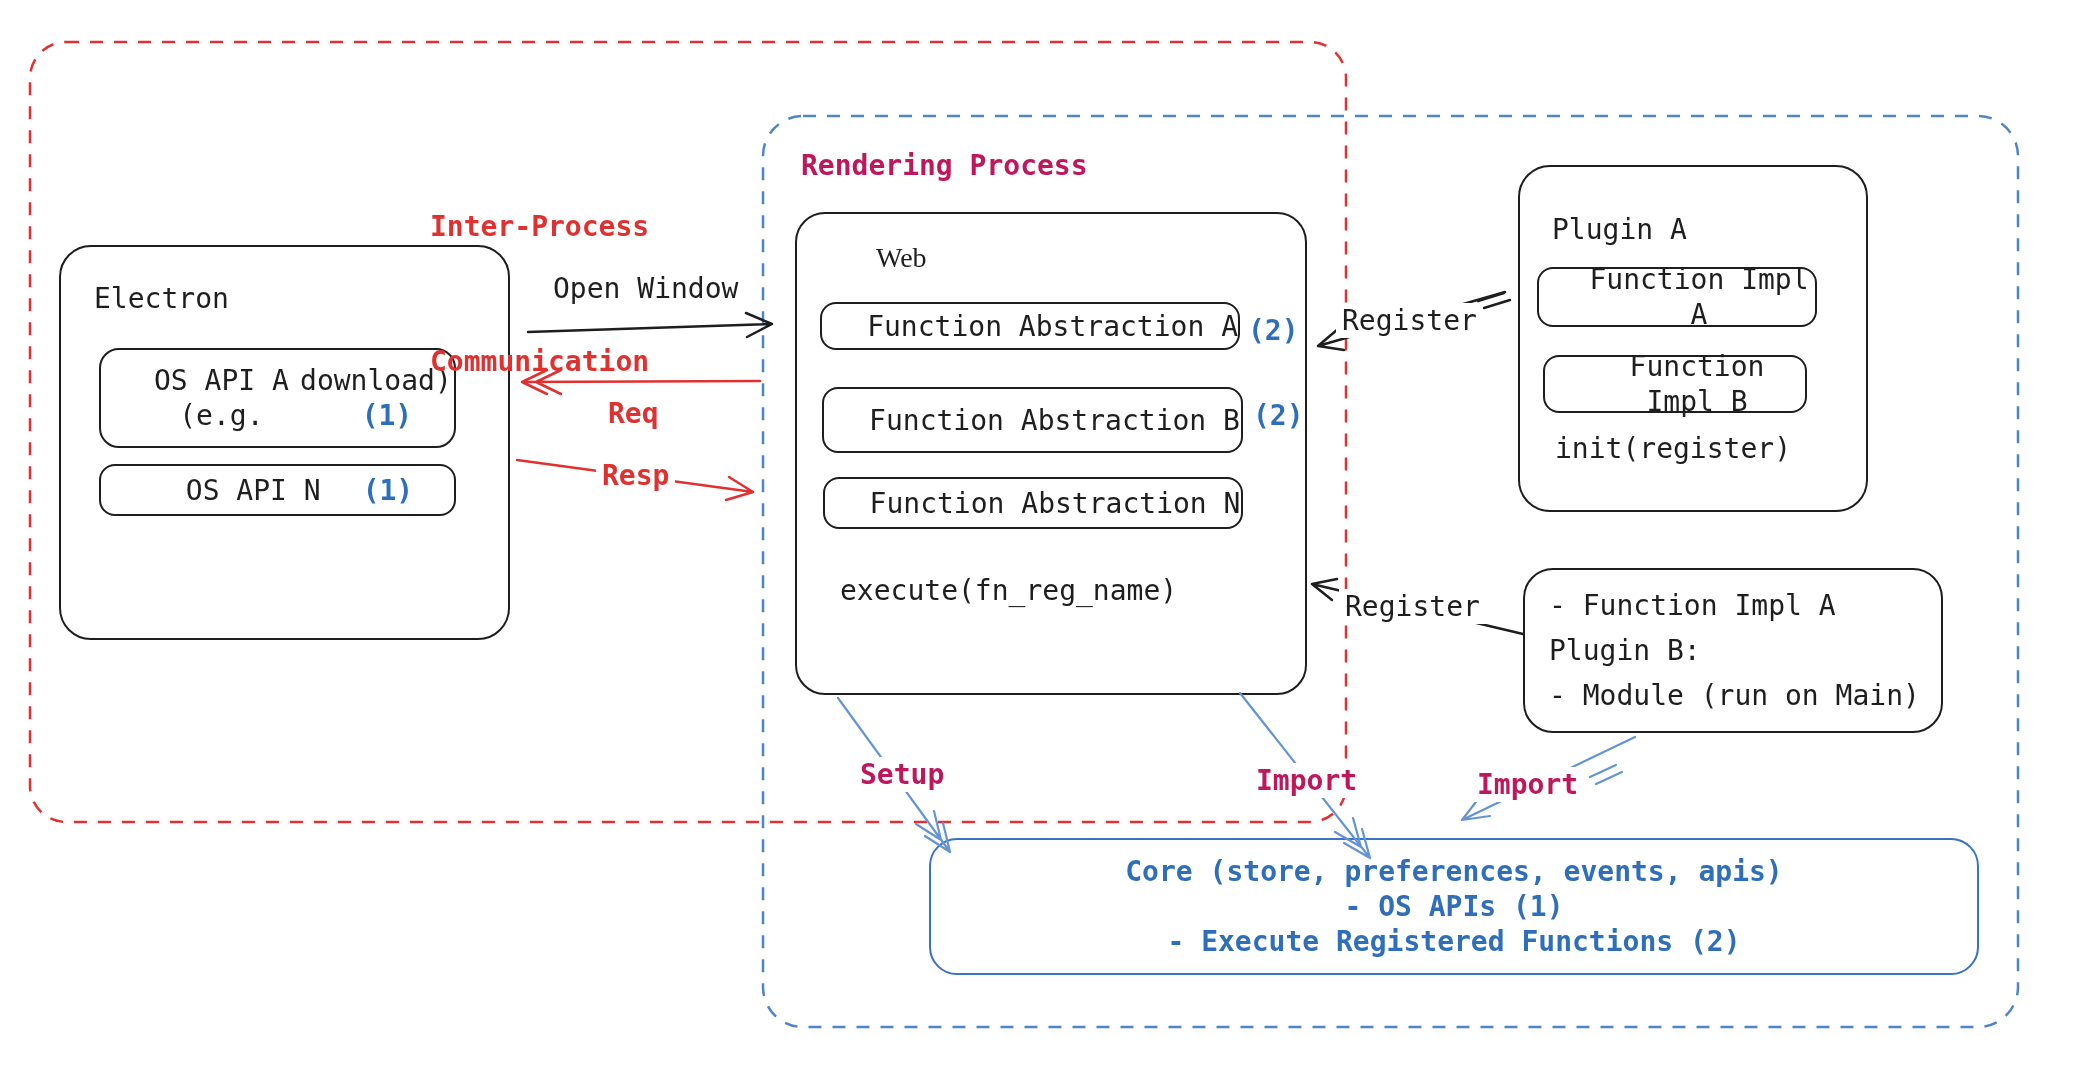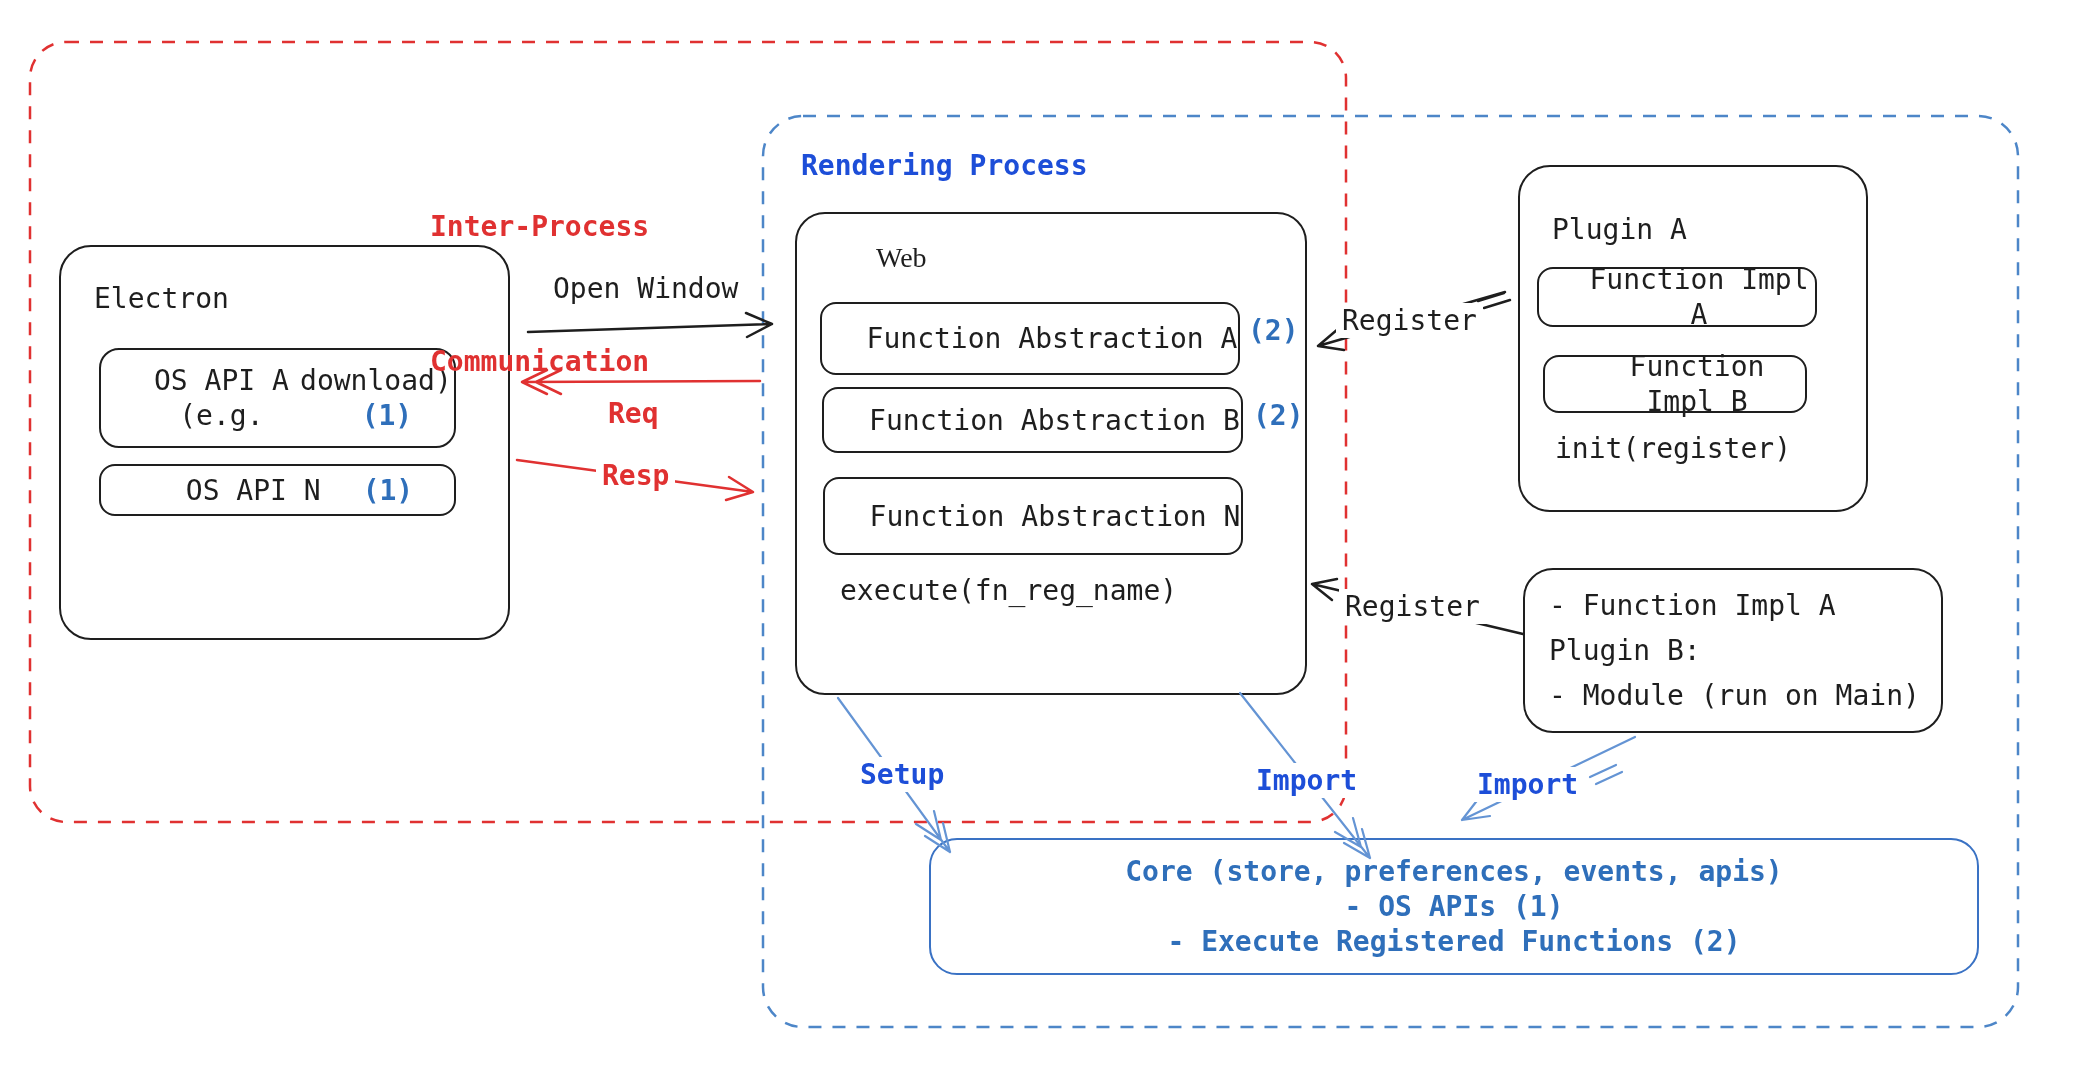--- a/index.html
+++ b/index.html
@@ -11,21 +11,21 @@
   .box{
     position:absolute;background:#ffffff;border:2.5px solid #1e1e1e;box-sizing:border-box;
   }
   .minibox{
     position:absolute;background:#ffffff;border:2px solid #1e1e1e;box-sizing:border-box;
     display:flex;align-items:center;justify-content:center;text-align:center;padding-left:44px;
   }
   .lbl{position:absolute;white-space:pre;z-index:5;}
   .onln{background:#ffffff;padding:0 6px;}          
   .red{color:#e03131;font-weight:600;}
-  .blue{color:#1d4ed8;font-weight:600;}
+  .blue{color:#be185d;font-weight:600;}
   .badge{color:#2f6fba;font-weight:600;}
   .corebox{
     position:absolute;background:#ffffff;border:2px solid #3a72c4;box-sizing:border-box;
     display:flex;flex-direction:column;align-items:center;justify-content:center;
     text-align:center;color:#2f6fba;font-weight:600;
   }
   .pluginb-line{line-height:45px;}
 </style>
 </head>
 <body>
@@ -55,31 +55,31 @@
   </div>
 
   <div class="minibox" style="left:99px;top:464px;width:357px;height:52px;border-radius:16px;">
     <span>OS API N</span>
     <span class="badge" style="margin-left:42px;">(1)</span>
   </div>
 
   <div class="box" style="left:795px;top:212px;width:512px;height:483px;border-radius:30px;"></div>
   <div class="lbl" style="left:876px;top:240px;font-family:Liberation Serif, serif;">Web</div>
 
-  <div class="minibox" style="left:820px;top:302px;width:420px;height:73px;border-radius:16px;">
+  <div class="minibox" style="left:820px;top:302px;width:420px;height:48px;border-radius:16px;justify-content:flex-end;">
     <span>Function Abstraction A</span>
   </div>
   <div class="lbl badge" style="left:1248px;top:313px;">(2)</div>
 
   <div class="minibox" style="left:822px;top:387px;width:421px;height:66px;border-radius:16px;">
     <span>Function Abstraction B</span>
   </div>
   <div class="lbl badge" style="left:1253px;top:398px;">(2)</div>
 
-  <div class="minibox" style="left:823px;top:477px;width:420px;height:78px;border-radius:16px;">
+  <div class="minibox" style="left:823px;top:477px;width:420px;height:52px;border-radius:16px;">
     <span>Function Abstraction N</span>
   </div>
 
   <div class="lbl" style="left:840px;top:573px;">execute(fn_reg_name)</div>
 
   <div class="box" style="left:1518px;top:165px;width:350px;height:347px;border-radius:32px;"></div>
   <div class="lbl" style="left:1552px;top:212px;">Plugin A</div>
   <div class="minibox" style="left:1537px;top:267px;width:280px;height:60px;border-radius:16px;">
     <span>Function Impl A</span>
   </div>

